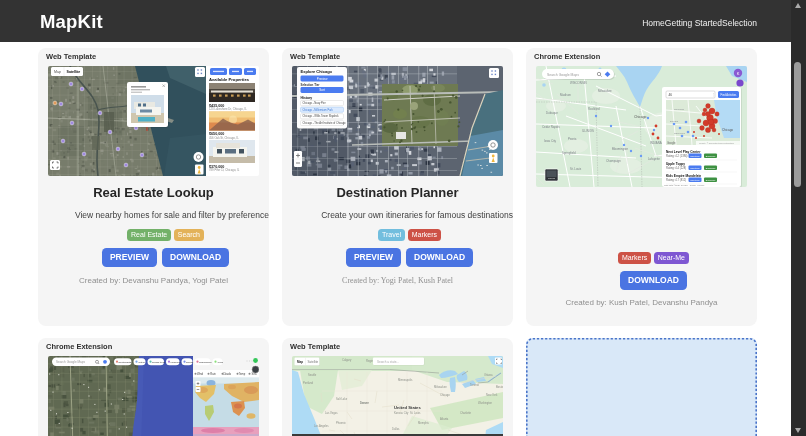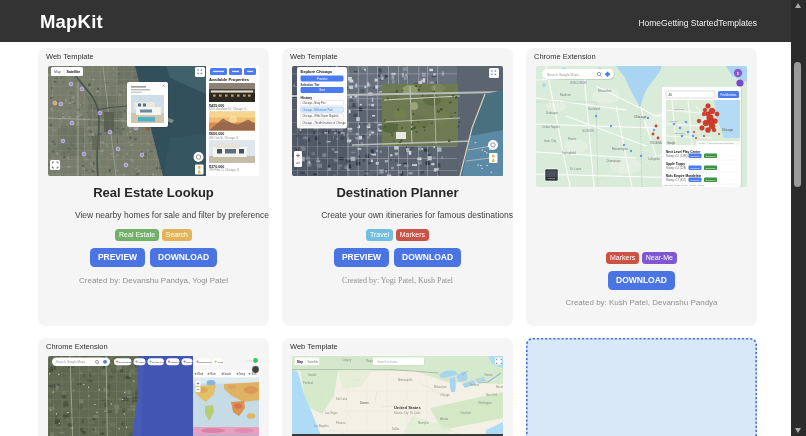--- a/index.html
+++ b/index.html
@@ -1,41 +1,41 @@
 <!DOCTYPE html>
 <html><head><meta charset="utf-8"><style>
 * { margin:0; padding:0; box-sizing:border-box; }
 html,body { width:806px; height:436px; overflow:hidden; background:#ffffff;
   font-family:"Liberation Sans", sans-serif; position:relative; }
 .header { position:absolute; left:0; top:0; width:791px; height:42px; background:#333333; }
 .brand { position:absolute; left:40px; top:10.5px; font-size:18.5px; font-weight:bold; color:#ffffff; letter-spacing:0.2px; }
 .nav { position:absolute; right:34px; top:17.5px; font-size:8.5px; color:#f2f2f2; }
 .nav span { margin-left:0; }
 .card { position:absolute; width:231px; height:278px; background:#f5f5f5; border-radius:8px; }
-.clabel { position:absolute; left:8px; top:3.5px; font-size:7.5px; font-weight:normal; color:#2f2f2f; line-height:10px; }
+.clabel { position:absolute; left:8px; top:3.5px; font-size:7.5px; font-weight:bold; color:#2f2f2f; line-height:10px; }
 .cimg { position:absolute; left:10px; top:17.5px; width:211px; border-radius:2px; overflow:hidden; }
 .cimg svg { display:block; }
 .ctitle { position:absolute; left:0; width:100%; text-align:center; font-size:13px; font-weight:bold; color:#262626; line-height:14px; }
 .cdesc { position:absolute; left:0; width:100%; text-align:right; font-size:8.5px; color:#3f3f3f; line-height:11.6px; }
-.crow { position:absolute; left:0; width:100%; text-align:center; font-size:0; }
+.crow { position:absolute; left:12px; width:100%; text-align:center; font-size:0; }
 .tag { display:inline-block; color:#ffffff; font-size:7px; line-height:7.5px; padding:2px 4px; border-radius:3.5px; margin:0 1.25px; }
 .btn { display:inline-block; background:#4a74e2; color:#ffffff; font-size:8.5px; font-weight:bold; line-height:9px; padding:5px 8px; border-radius:4.5px; margin:0 2.5px; }
 .ccreated { position:absolute; left:0; width:100%; text-align:center; font-size:8px; color:#8f8f8f; }
 .dashed { position:absolute; left:526px; top:338px; width:231px; height:278px; background:#d9e8f8; border-radius:6px; }
 .sbar { position:absolute; left:791px; top:0; width:15px; height:436px; background:#2b2b2b; }
 .sthumb { position:absolute; left:3px; top:62px; width:7px; height:125px; background:#9b9b9b; border-radius:3.5px; }
 .sarrow-up { position:absolute; left:3.5px; top:3px; width:0; height:0;
   border-left:3.5px solid transparent; border-right:3.5px solid transparent; border-bottom:5px solid #aaaaaa; }
 .sarrow-dn { position:absolute; left:3.5px; bottom:3px; width:0; height:0;
   border-left:3.5px solid transparent; border-right:3.5px solid transparent; border-top:5px solid #aaaaaa; }
 </style></head>
 <body>
 <div class="header">
   <div class="brand">MapKit</div>
-  <div class="nav"><span>Home</span><span>Getting Started</span><span>Templates</span></div>
+  <div class="nav"><span>Home</span><span>Getting Started</span><span>Selection</span></div>
 </div>
 <div class="card" style="left:38px;top:48px;">
     <div class="clabel">Web Template</div>
     <div class="cimg" style="height:110px;">
       <svg viewBox="0 0 211 110" width="100%" height="100%" preserveAspectRatio="none" font-family="Liberation Sans, sans-serif">
         <rect x="0" y="0" width="158" height="110" fill="#777c6b"></rect>
         <rect x="71.0" y="61.6" width="3.3" height="1.9" fill="#8a8e7e"></rect>
         <rect x="29.0" y="56.3" width="2.6" height="2.6" fill="#828676"></rect>
         <rect x="70.1" y="15.6" width="2.3" height="2.8" fill="#747968"></rect>
         <rect x="93.5" y="43.6" width="2.1" height="2.5" fill="#6b7060"></rect>

